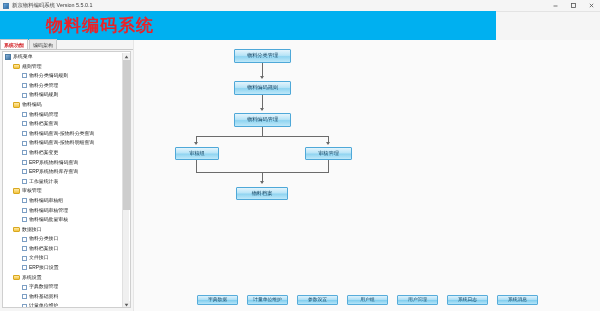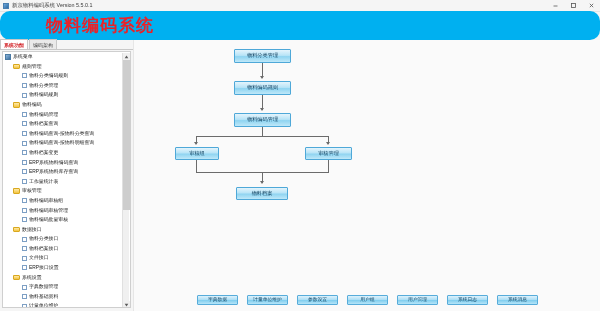--- a/index.html
+++ b/index.html
@@ -28,23 +28,22 @@
   }
   .tb-ctrls{margin-left:auto;display:flex;align-items:center;height:11px;}
   .tb-btn{
     width:18px;height:11px;display:flex;align-items:center;justify-content:center;
     font-size:6px;color:#555;
   }
   .tb-btn svg{display:block;}
 
   
   .banner{
-    position:absolute;left:0;top:11px;width:600px;height:29px;
+    position:absolute;left:0;top:11px;width:496px;height:29px;
     background:#00b0f0;
-    border-radius:10px;
   }
   .banner-title{
     position:absolute;left:46px;top:5px;
     font-size:17px;font-weight:bold;color:#e8232a;
     font-family:"DejaVu Serif","Liberation Serif",serif;
     letter-spacing:1px;line-height:19px;white-space:nowrap;
   }
 
   
   .leftpanel{

